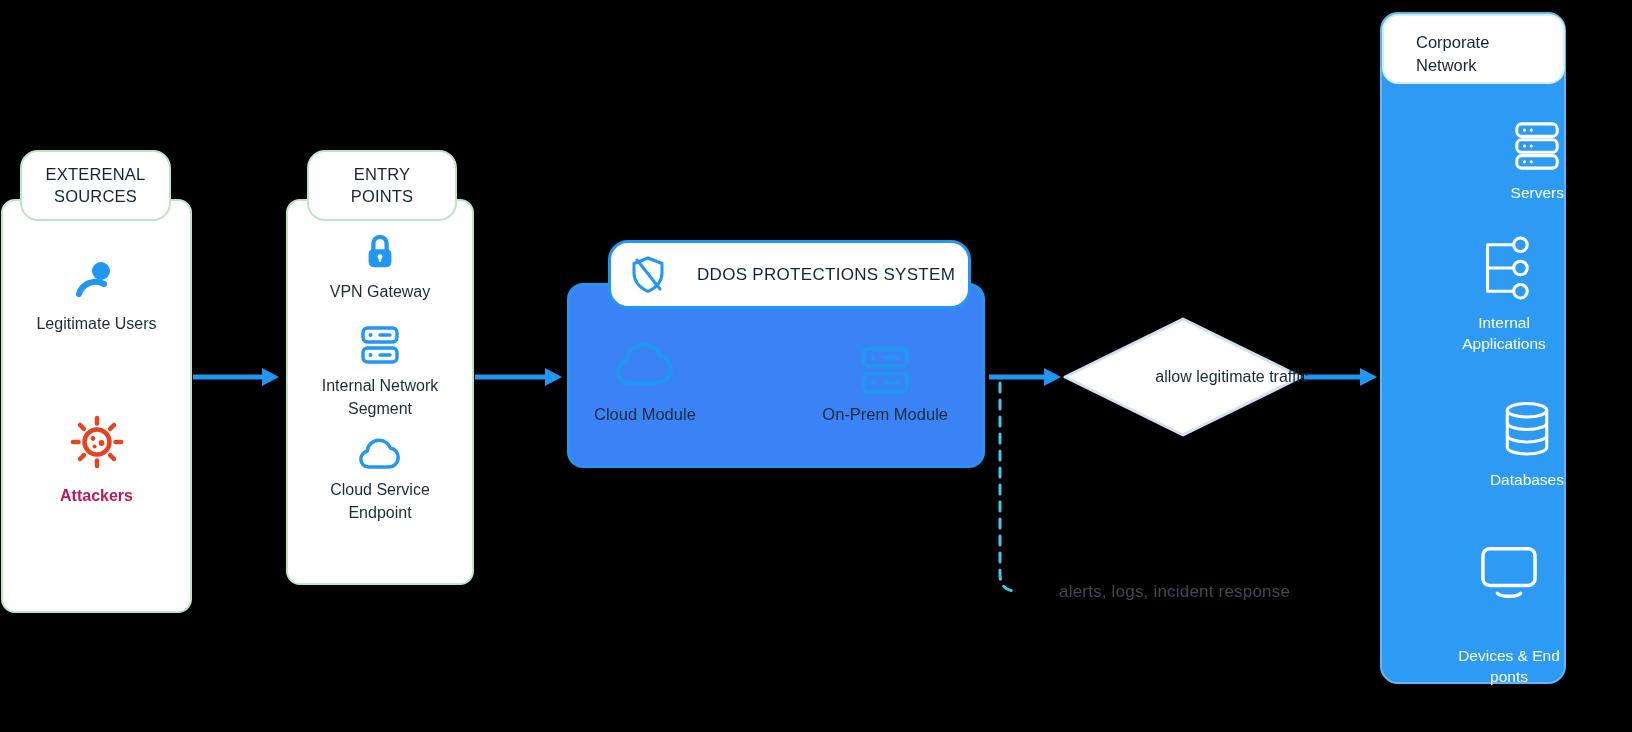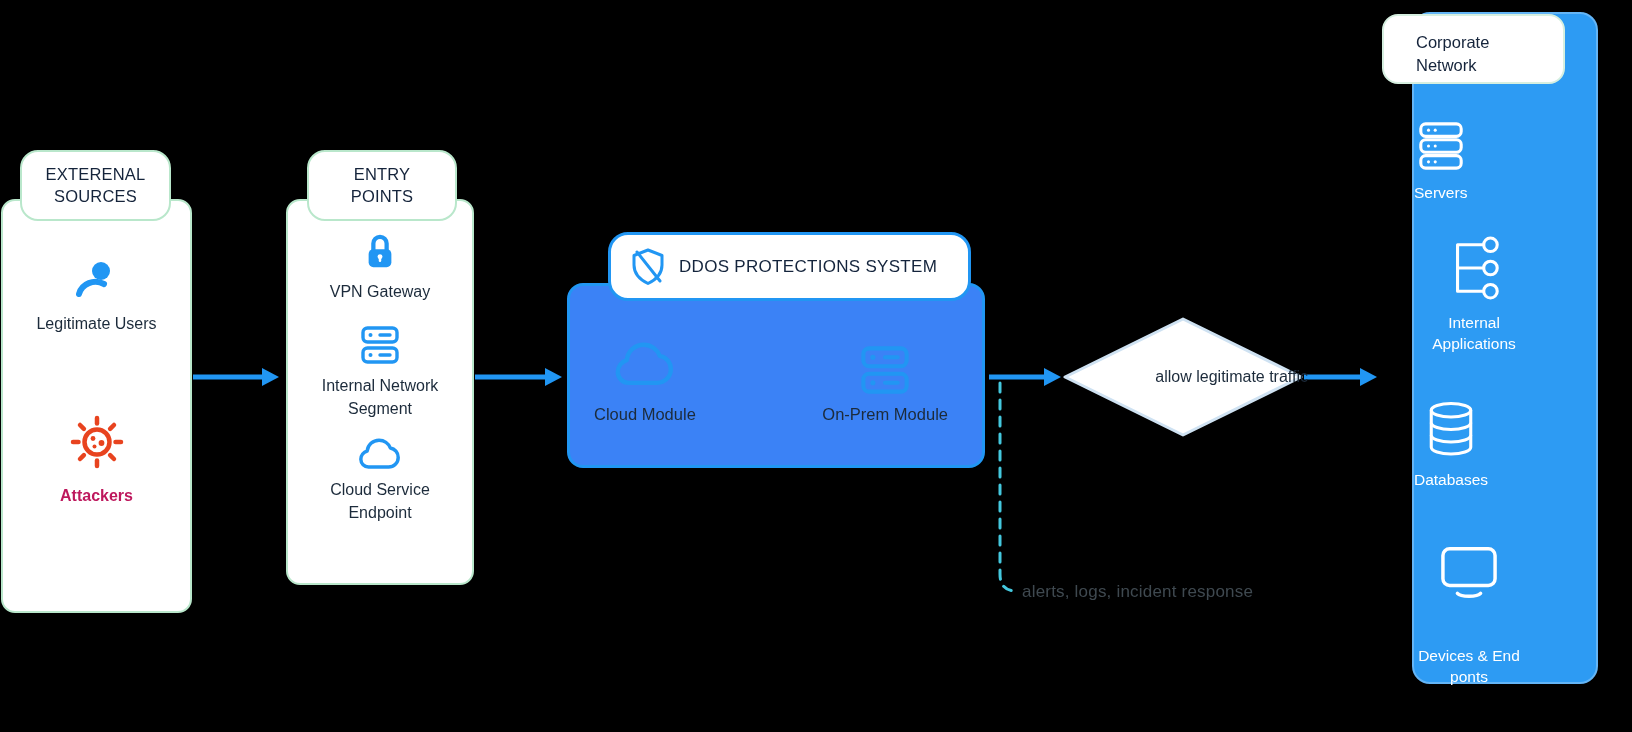--- a/index.html
+++ b/index.html
@@ -6,21 +6,21 @@
   body{font-family:"Liberation Sans",sans-serif;}
   .canvas{position:relative;width:1632px;height:732px;background:#000;overflow:hidden;}
   .abs{position:absolute;}
   .tab{position:absolute;z-index:3;background:#fff;border:2px solid #b9e7cb;border-radius:18px;display:flex;align-items:center;justify-content:center;}
   .tab .t{font-size:16.5px;font-weight:500;color:#15243b;text-align:center;line-height:1.32;letter-spacing:.2px;}
   .panel{position:absolute;z-index:2;background:#fff;border:2px solid #b9e7cb;border-radius:14px;display:flex;flex-direction:column;align-items:center;}
   .panel-blue{position:absolute;z-index:2;background:#3b82f6;border:3px solid #2196f3;border-radius:16px;}
   .pill{position:absolute;z-index:3;background:#fff;border:3px solid #2196f3;border-radius:20px;display:flex;align-items:center;}
   .lbl{font-size:16px;color:#1c2b3b;text-align:center;line-height:1.4;}
   .node{display:flex;flex-direction:column;align-items:center;}
-  .corp{position:absolute;z-index:2;background:#2d9bf3;border:2px solid #64b5f6;border-radius:18px;display:flex;flex-direction:column;align-items:flex-start;margin-left:32px;}
+  .corp{position:absolute;z-index:2;background:#2d9bf3;border:2px solid #64b5f6;border-radius:18px;display:flex;flex-direction:column;align-items:flex-end;}
   .corp .lbl{color:#fff;font-size:15.5px;}
   .corp-tab{position:absolute;z-index:3;background:#fff;border:2px solid #d6efe0;border-radius:16px;display:flex;align-items:center;}
   .note{position:absolute;z-index:1;font-size:17px;font-weight:500;color:#3f4950;letter-spacing:.2px;}
   .diamond-text{position:absolute;inset:0;display:flex;align-items:center;justify-content:flex-end;}
   svg{display:block;}
 </style>
 </head>
 <body>
 
 <div class="canvas">
@@ -38,21 +38,21 @@
       <line x1="989" y1="377" x2="1044" y2="377" stroke="#2196f3" stroke-width="5"></line>
       <polygon points="1044,368 1061,377 1044,386" fill="#2196f3"></polygon>
     </g>
     <g>
       <line x1="1304" y1="377" x2="1360" y2="377" stroke="#2196f3" stroke-width="5"></line>
       <polygon points="1360,368 1377,377 1360,386" fill="#2196f3"></polygon>
     </g>
     <path d="M1000 383 V574 Q1000 591 1016 591" fill="none" stroke="#44c8de" stroke-width="3" stroke-dasharray="9 8" stroke-linecap="round"></path>
   </svg>
 
-  <div class="note" style="left:1022px;top:582px;">alerts, logs, incident response</div>
+  <div class="note" style="left:1059px;top:582px;">alerts, logs, incident response</div>
 
   <div class="panel" style="left:1px;top:199px;width:187px;height:350px;padding-top:60px;">
     <div class="node">
       <svg width="46" height="40" viewBox="0 0 46 40">
         <circle cx="28" cy="10" r="9" fill="#2196f3"></circle>
         <path d="M6 33 A17 16 0 0 1 31 23" fill="none" stroke="#2196f3" stroke-width="6" stroke-linecap="round"></path>
       </svg>
       <div class="lbl" style="margin-top:12px;">Legitimate Users</div>
     </div>
     <div class="node" style="margin-top:80px;">
@@ -125,21 +125,21 @@
           <rect x="4" y="5" width="34" height="14" rx="4.5"></rect>
           <rect x="4" y="25" width="34" height="14" rx="4.5"></rect>
           <path d="M21 12 h10 M21 32 h10"></path>
         </g>
         <circle cx="11.5" cy="12" r="2" fill="#2196f3"></circle>
         <circle cx="11.5" cy="32" r="2" fill="#2196f3"></circle>
       </svg>
       <div class="lbl" style="margin-top:5px;font-size:16.5px;">On-Prem Module</div>
     </div>
   </div>
-  <div class="pill" style="left:608px;top:232px;width:337px;height:63px;padding-left:20px;gap:14px;">
+  <div class="pill" style="left:608px;top:240px;width:337px;height:63px;padding-left:20px;gap:32px;">
     <svg width="34" height="38" viewBox="0 0 34 38">
       <path d="M17 2 L31 7.5 V17 c0 8.5 -5.6 14.5 -14 18.5 C8.6 31.5 3 25.5 3 17 V7.5 Z" fill="none" stroke="#2196f3" stroke-width="3" stroke-linejoin="round"></path>
       <line x1="6" y1="4" x2="29" y2="33" stroke="#2196f3" stroke-width="3" stroke-linecap="round"></line>
     </svg>
     <div class="t" style="font-size:17px;font-weight:500;color:#14243c;letter-spacing:.3px;">DDOS PROTECTIONS SYSTEM</div>
   </div>
 
   <div class="abs" style="left:1058px;top:312px;width:250px;height:130px;z-index:2;">
     <svg width="250" height="130" viewBox="0 0 250 130">
       <polygon points="7,65 125,7 243,65 125,123" fill="#ffffff" stroke="#cfe2f2" stroke-width="3" stroke-linejoin="round"></polygon>

